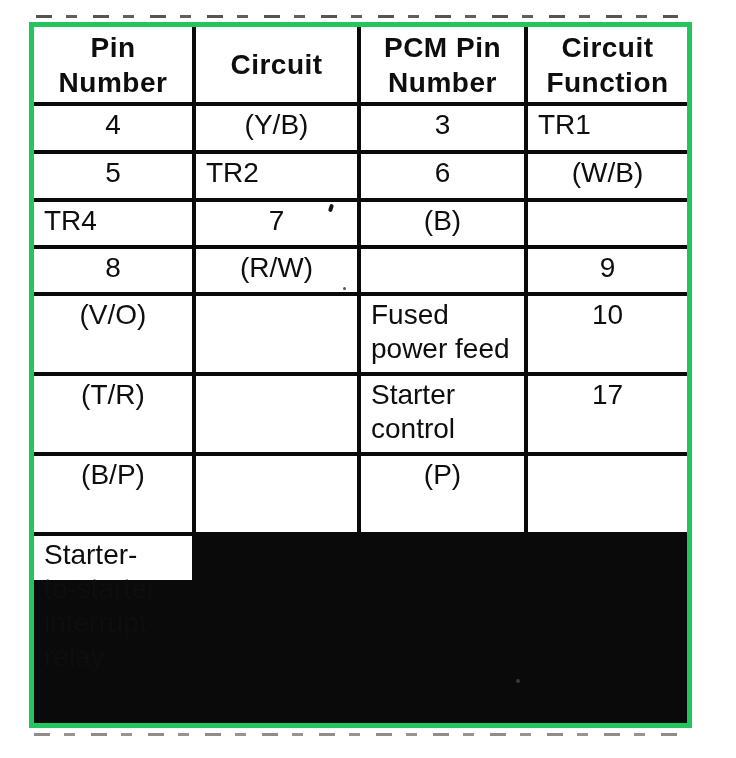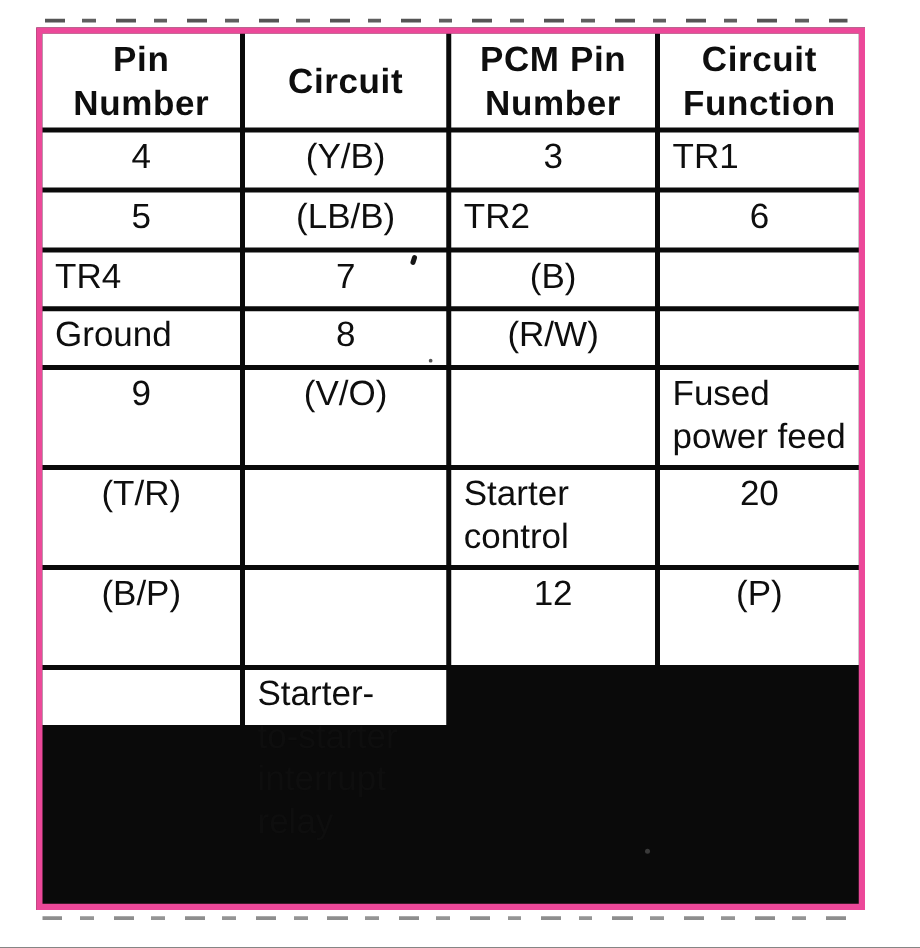--- a/index.html
+++ b/index.html
@@ -21,21 +21,21 @@
   .edge-smudge.bottom { left: 34px; top: 733px; width: 650px; opacity: .5; }
 
   
   .pin-table {
     position: absolute;
     left: 29px;
     top: 22px;
     width: 663px;
     height: 706px;
     background: #0a0a0a;
-    border: 5px solid #ec4899;
+    border: 5px solid #22c55e;
     display: grid;
     grid-template-columns: 158px 161px 163px 159px;
     grid-template-rows: 75px 44px 44px 43px 43px 76px 76px 76px 44px 139px;
     gap: 4px;
   }
   .cell {
     background: #ffffff;
     font-size: 28px;
     line-height: 34px;
     color: #0e0e0e;
@@ -82,51 +82,50 @@
 Number</div>
   <div class="cell th">Circuit
 Function</div>
 
   <div class="cell td center">4</div>
   <div class="cell td center">(Y/B)</div>
   <div class="cell td center">3</div>
   <div class="cell td left">TR1</div>
 
   <div class="cell td center">5</div>
-  <div class="cell td center">(LB/B)</div>
   <div class="cell td left">TR2</div>
 
   <div class="cell td center">6</div>
+  <div class="cell td center">(W/B)</div>
   <div class="cell td left">TR4</div>
 
   <div class="cell td center">7</div>
   <div class="cell td center">(B)</div>
   <div class="cell td center"></div>
-  <div class="cell td left">Ground</div>
 
   <div class="cell td center">8</div>
   <div class="cell td center">(R/W)</div>
   <div class="cell td center"></div>
 
   <div class="cell td center">9</div>
   <div class="cell td center">(V/O)</div>
   <div class="cell td center"></div>
   <div class="cell td left">Fused
 power feed</div>
 
+  <div class="cell td center">10</div>
   <div class="cell td center">(T/R)</div>
   <div class="cell td center"></div>
   <div class="cell td left">Starter
 control</div>
 
-  <div class="cell td center">20</div>
+  <div class="cell td center">17</div>
   <div class="cell td center">(B/P)</div>
   <div class="cell td center"></div>
 
-  <div class="cell td center">12</div>
   <div class="cell td center">(P)</div>
   <div class="cell td center"></div>
   <div class="cell td left">Starter-
 to-starter
 interrupt
 relay</div>
 </div>
 
 <div class="artifact tick"></div>
 <div class="artifact dot-a"></div>

